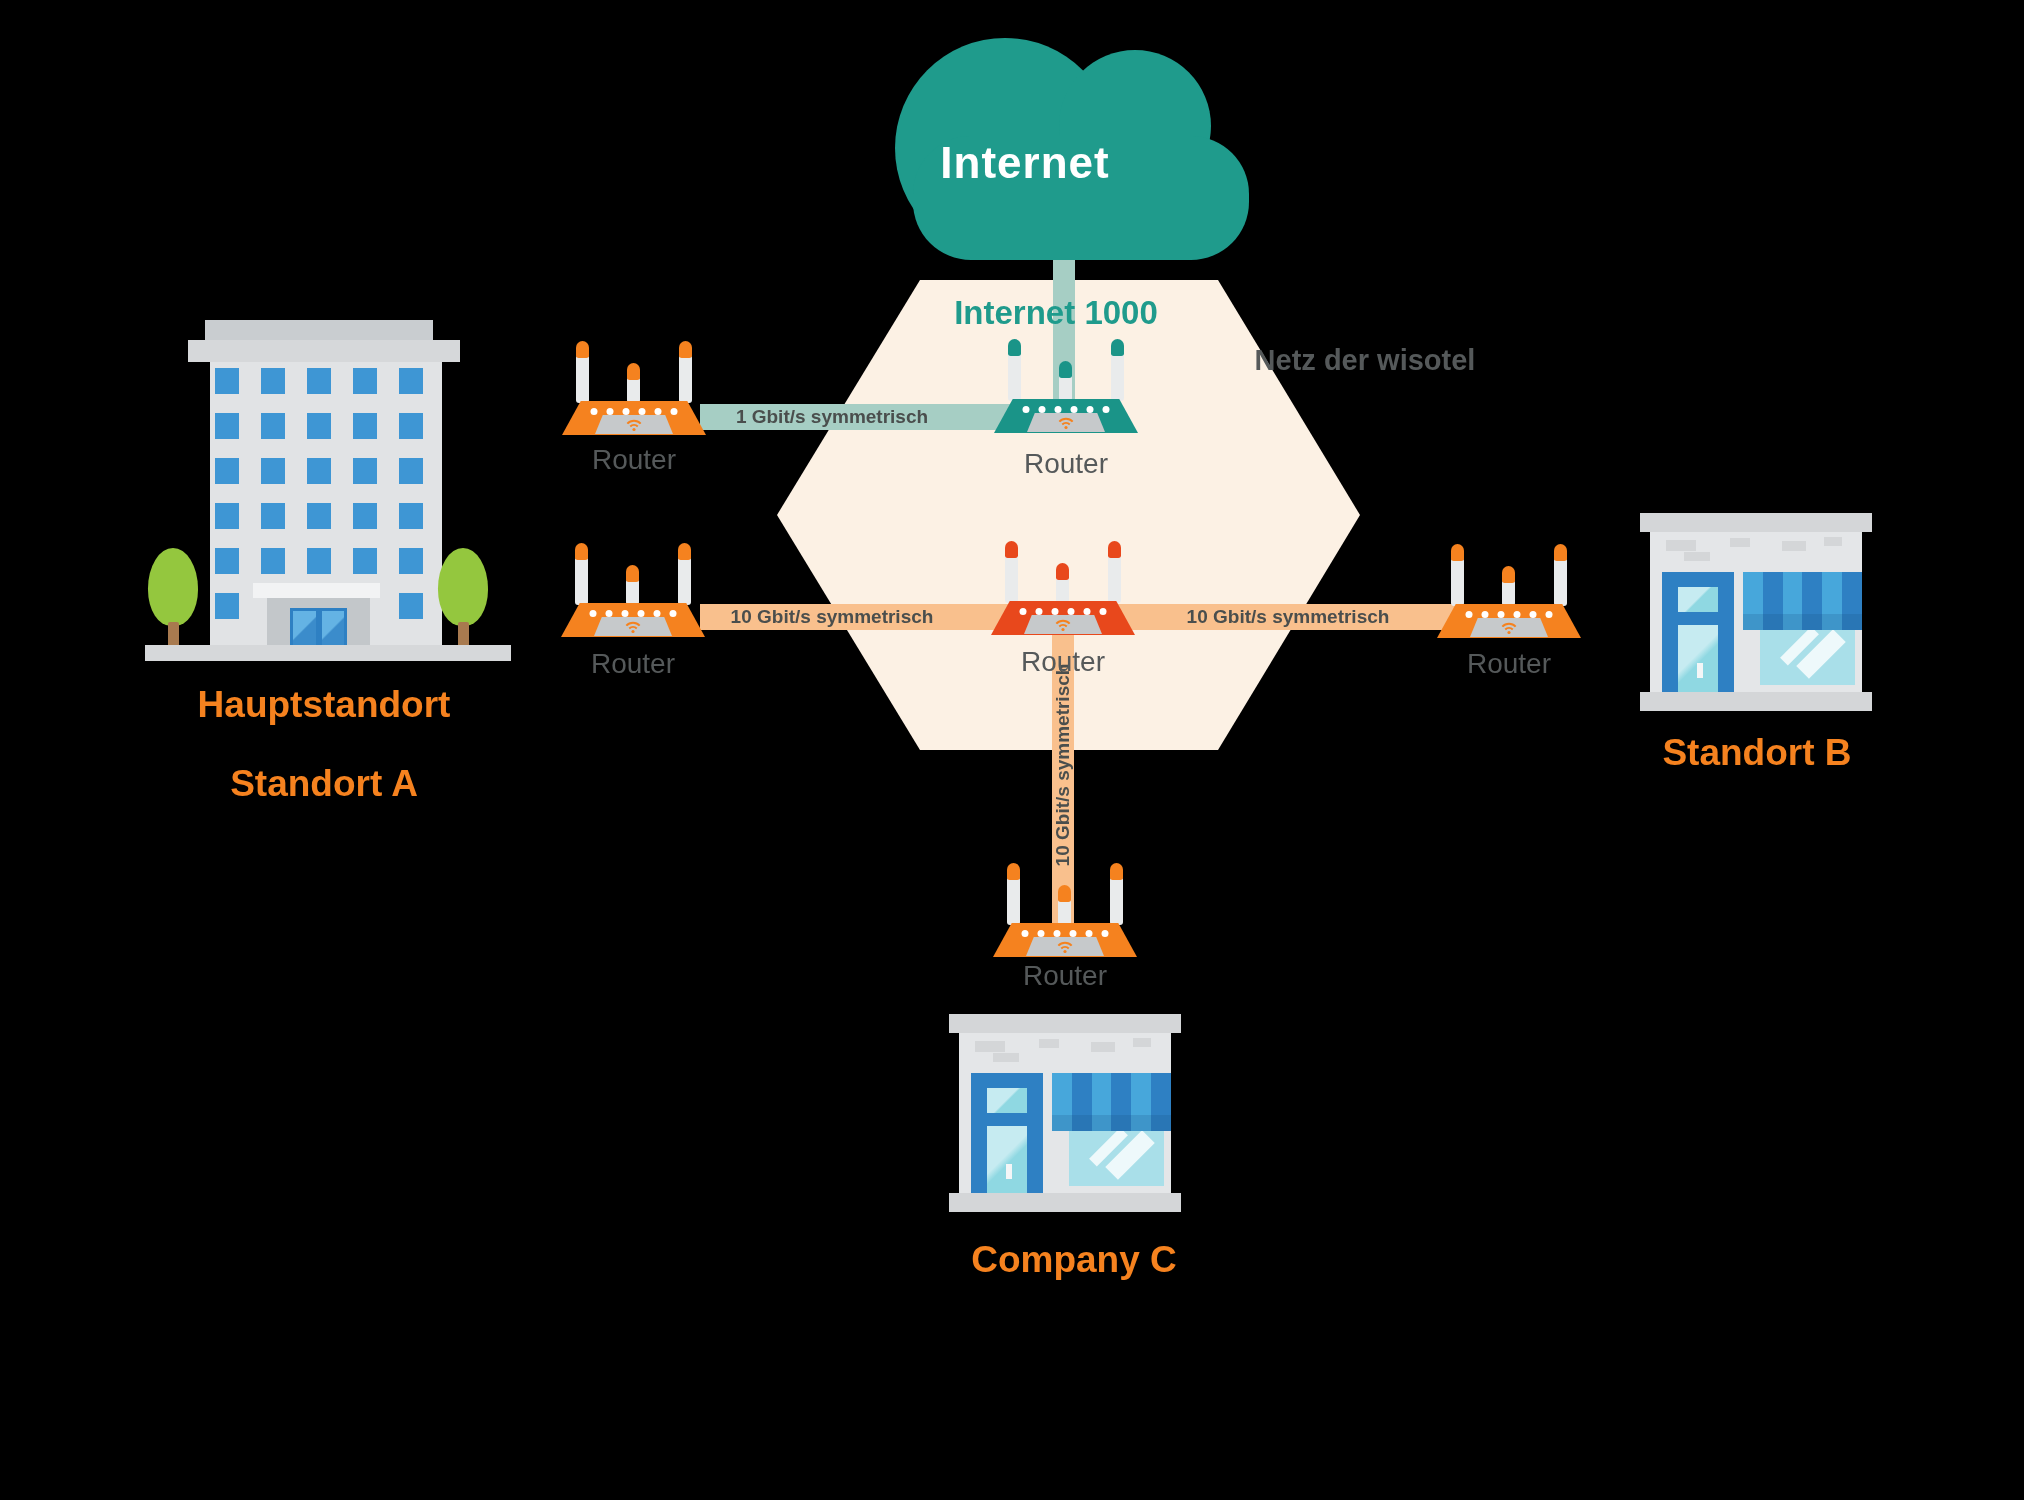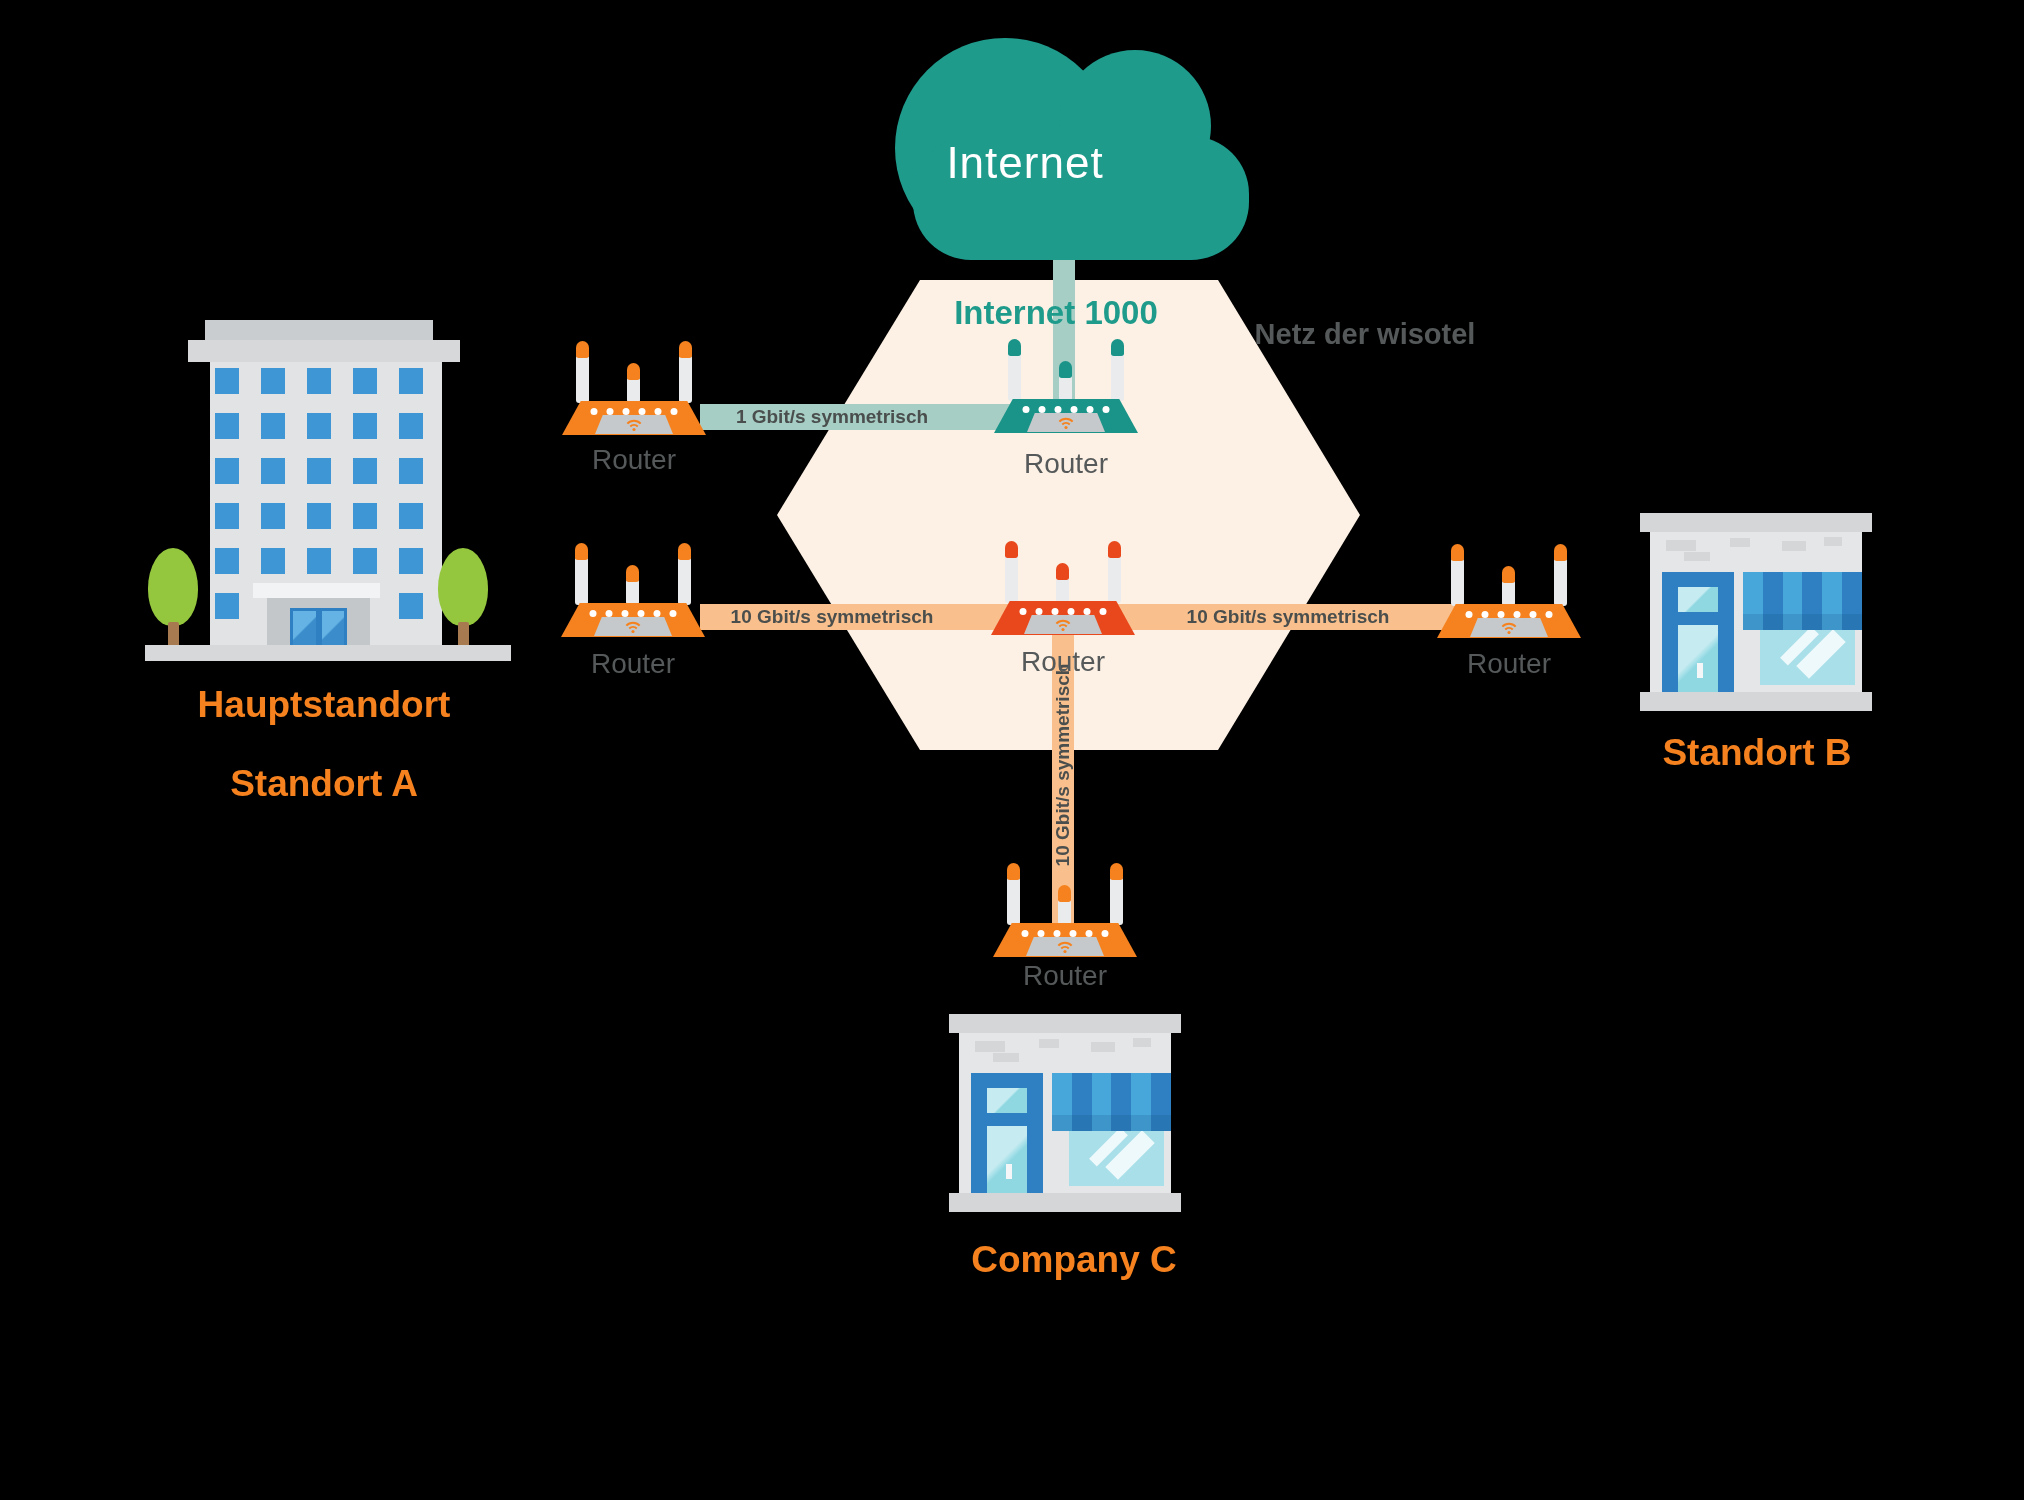--- a/index.html
+++ b/index.html
@@ -22,21 +22,21 @@
   }
   html,body{margin:0;padding:0;background:#000;}
   #stage{
     position:relative;width:2024px;height:1500px;background:#000;overflow:hidden;
     font-family:"Liberation Sans", sans-serif;
   }
   .abs{position:absolute;}
 
   
   .lbl{position:absolute;text-align:center;}
-  .lbl-internet{color:#fff;font-size:44px;font-weight:400;letter-spacing:1px;}
+  .lbl-internet{color:#fff;font-size:44px;font-weight:700;letter-spacing:1px;}
   .lbl-company{color:var(--teal);font-size:33px;font-weight:700;}
   .lbl-service{color:var(--orange);font-size:34px;font-weight:700;}
   .lbl-provider{color:var(--gray-text);font-size:29px;font-weight:700;}
   .lbl-router{color:var(--gray-text);font-size:28px;font-weight:500;}
   .lbl-site{color:var(--orange);font-size:37px;font-weight:700;line-height:48px;}
   .band-label{
     position:absolute;display:flex;align-items:center;justify-content:center;
     color:var(--band-text);font-size:19px;font-weight:600;white-space:nowrap;
   }
 
@@ -130,21 +130,21 @@
   <div class="band-label" style="left:938px;top:752px;width:250px;height:26px;transform:rotate(-90deg);">10 Gbit/s symmetrisch</div>
 
   <svg class="abs" style="left:873px;top:26px;" width="380" height="240" viewBox="0 0 380 240">
     <circle cx="132" cy="122" r="110" fill="#1f9b8c"></circle>
     <circle cx="262" cy="100" r="76" fill="#1f9b8c"></circle>
     <rect x="40" y="110" width="336" height="124" rx="58" fill="#1f9b8c"></rect>
   </svg>
   <div class="lbl lbl-internet" style="left:885px;top:138px;width:280px;">Internet</div>
 
   <div class="lbl lbl-company" style="left:916px;top:294px;width:280px;">Internet 1000</div>
-  <div class="lbl lbl-provider" style="left:1235px;top:318px;width:260px;text-align:center;">Netz der wisotel</div>
+  <div class="lbl lbl-provider" style="left:1235px;top:344px;width:260px;text-align:center;">Netz der wisotel</div>
 
   <div class="router router-orange" style="left:562px;top:341px;">
     <span class="ant ant-l"></span>
     <span class="ant ant-m"></span>
     <span class="ant ant-r"></span>
     <div class="rbody">
       <div class="dots">
           <i></i>
           <i></i>
           <i></i>

